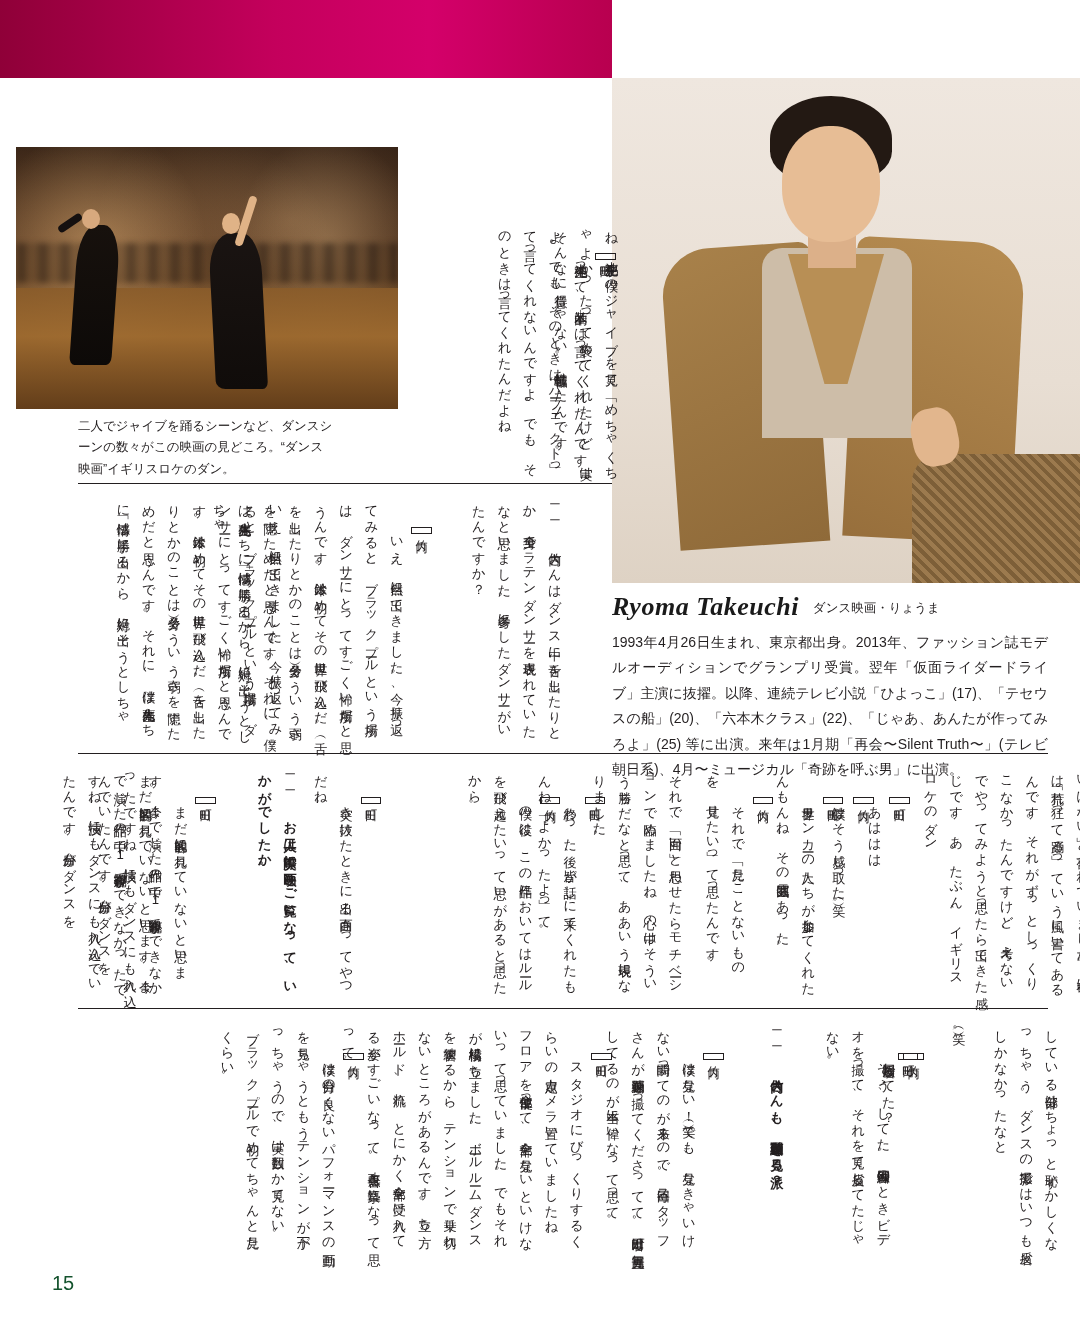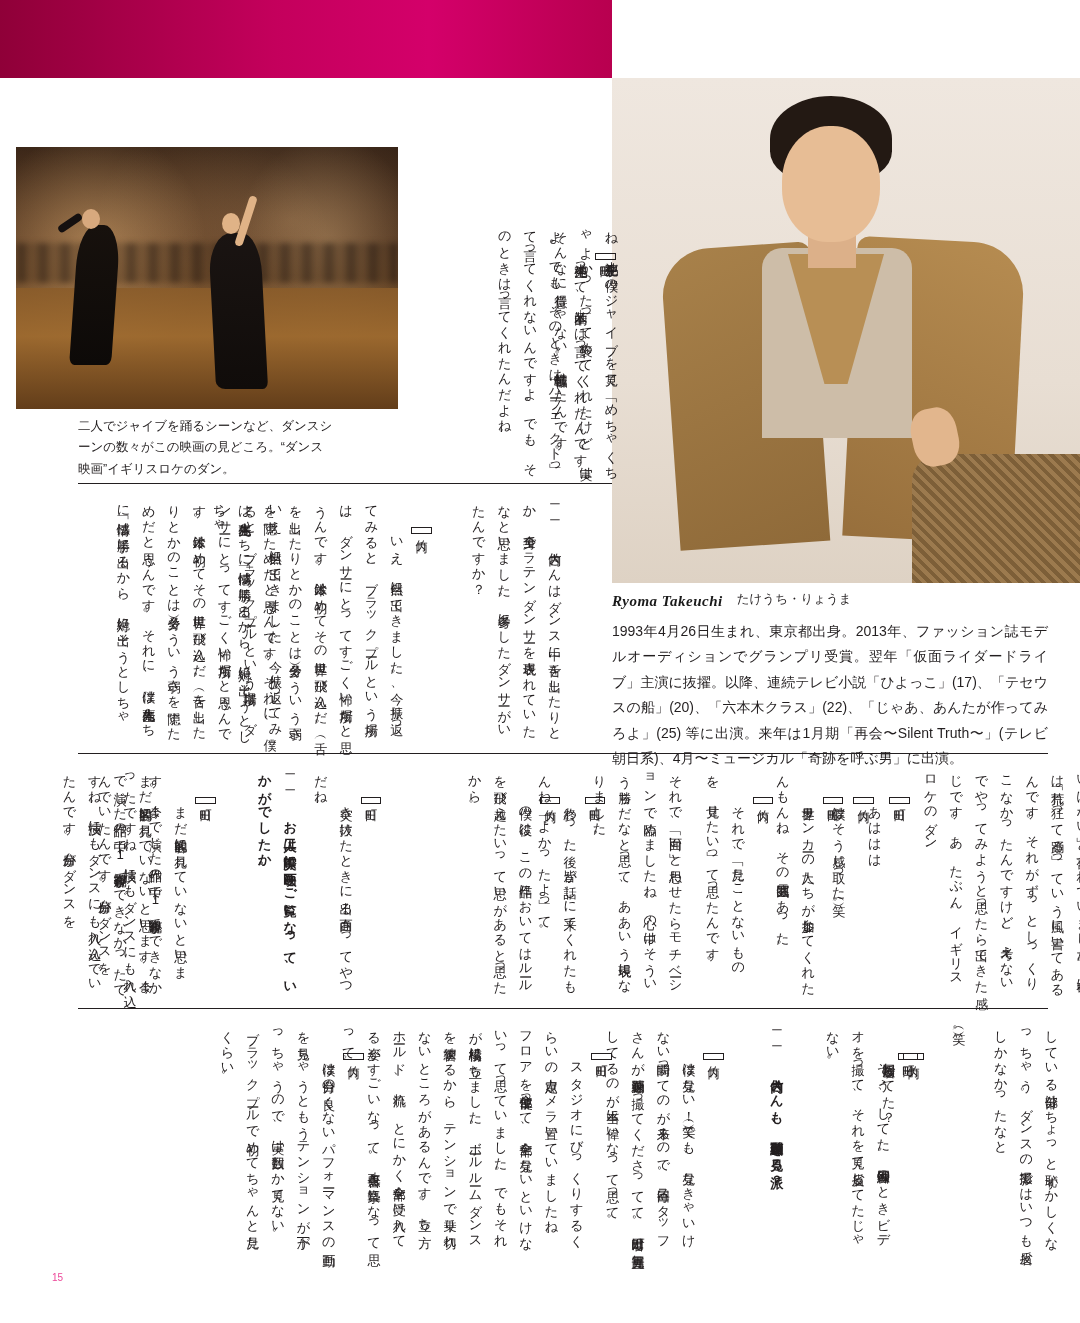--- a/index.html
+++ b/index.html
@@ -123,21 +123,21 @@
   #portrait .hand{
     position:absolute;left:300px;top:330px;width:46px;height:58px;border-radius:40%;
     background:#e2b68d;transform:rotate(-12deg);
   }
   
   #profile{
     position:absolute;left:612px;top:592px;width:436px;
   }
   #profile-name{
     font-family:"Liberation Serif","DejaVu Serif",serif;
-    font-style:italic;font-weight:bold;font-size:15px;color:#1a1a1a;
+    font-style:italic;font-weight:bold;font-size:26px;color:#1a1a1a;
     display:inline-block;letter-spacing:.5px;
   }
   #profile-name-ja{
     font-family:"Liberation Sans","DejaVu Sans",sans-serif;
     font-size:12.5px;margin-left:10px;position:relative;top:-3px;
   }
   #profile-body{
     margin-top:8px;font-size:14px;line-height:1.82;
     font-family:"Liberation Sans","DejaVu Sans",sans-serif;
     text-align:justify;
@@ -161,21 +161,21 @@
     border:1px solid #231f20;
     padding:2px 1px;
     margin-bottom:6px;
     font-size:12.2px;
     line-height:1.35;
   }
   .bold{font-weight:bold;}
   
   #page-num{
     position:absolute;left:52px;top:1272px;
-    font-size:10px;font-family:"Liberation Sans","DejaVu Sans",sans-serif;color:#ec4899;
+    font-size:20px;font-family:"Liberation Sans","DejaVu Sans",sans-serif;color:#14532d;
   }
 </style>
 </head>
 <body>
 
 <div id="top-band"></div>
 <div id="top-band-right"></div>
 
 <div id="dance-photo">
   <div class="spot1"></div>
@@ -197,21 +197,21 @@
   <div class="lapel"></div>
   <div class="neck"></div>
   <div class="hair"></div>
   <div class="face"></div>
   <div class="trousers"></div>
   <div class="hand"></div>
 </div>
 
 <div id="profile">
   <span id="profile-name">Ryoma Takeuchi</span>
-  <span id="profile-name-ja">たけうち・りょうま</span>
+  <span id="profile-name-ja">ダンス映画・りょうま</span>
   <div id="profile-body">1993年4月26日生まれ、東京都出身。2013年、ファッション誌モデルオーディションでグランプリ受賞。翌年「仮面ライダードライブ」主演に抜擢。以降、連続テレビ小説「ひよっこ」(17)、「テセウスの船」(20)、「六本木クラス」(22)、「じゃあ、あんたが作ってみろよ」(25) 等に出演。来年は1月期「再会〜Silent Truth〜」(テレビ朝日系)、4月〜ミュージカル「奇跡を呼ぶ男」に出演。</div>
 </div>
 
 <div class="hrule" style="left:78px;top:483px;width:534px;"></div>
 <div class="hrule" style="left:78px;top:753px;width:970px;"></div>
 <div class="hrule" style="left:78px;top:1008px;width:970px;"></div>
 
 <div class="vcol" style="left:548px;top:222px;height:255px;">ね。本池先生が僕のジャイブを見て、「めちゃくちゃよかった」って褒めてくれたけど、実はそんなに得意じゃない。結構苦戦したんです。</div>
 
 <div class="vcol" style="left:492px;top:222px;height:255px;">

